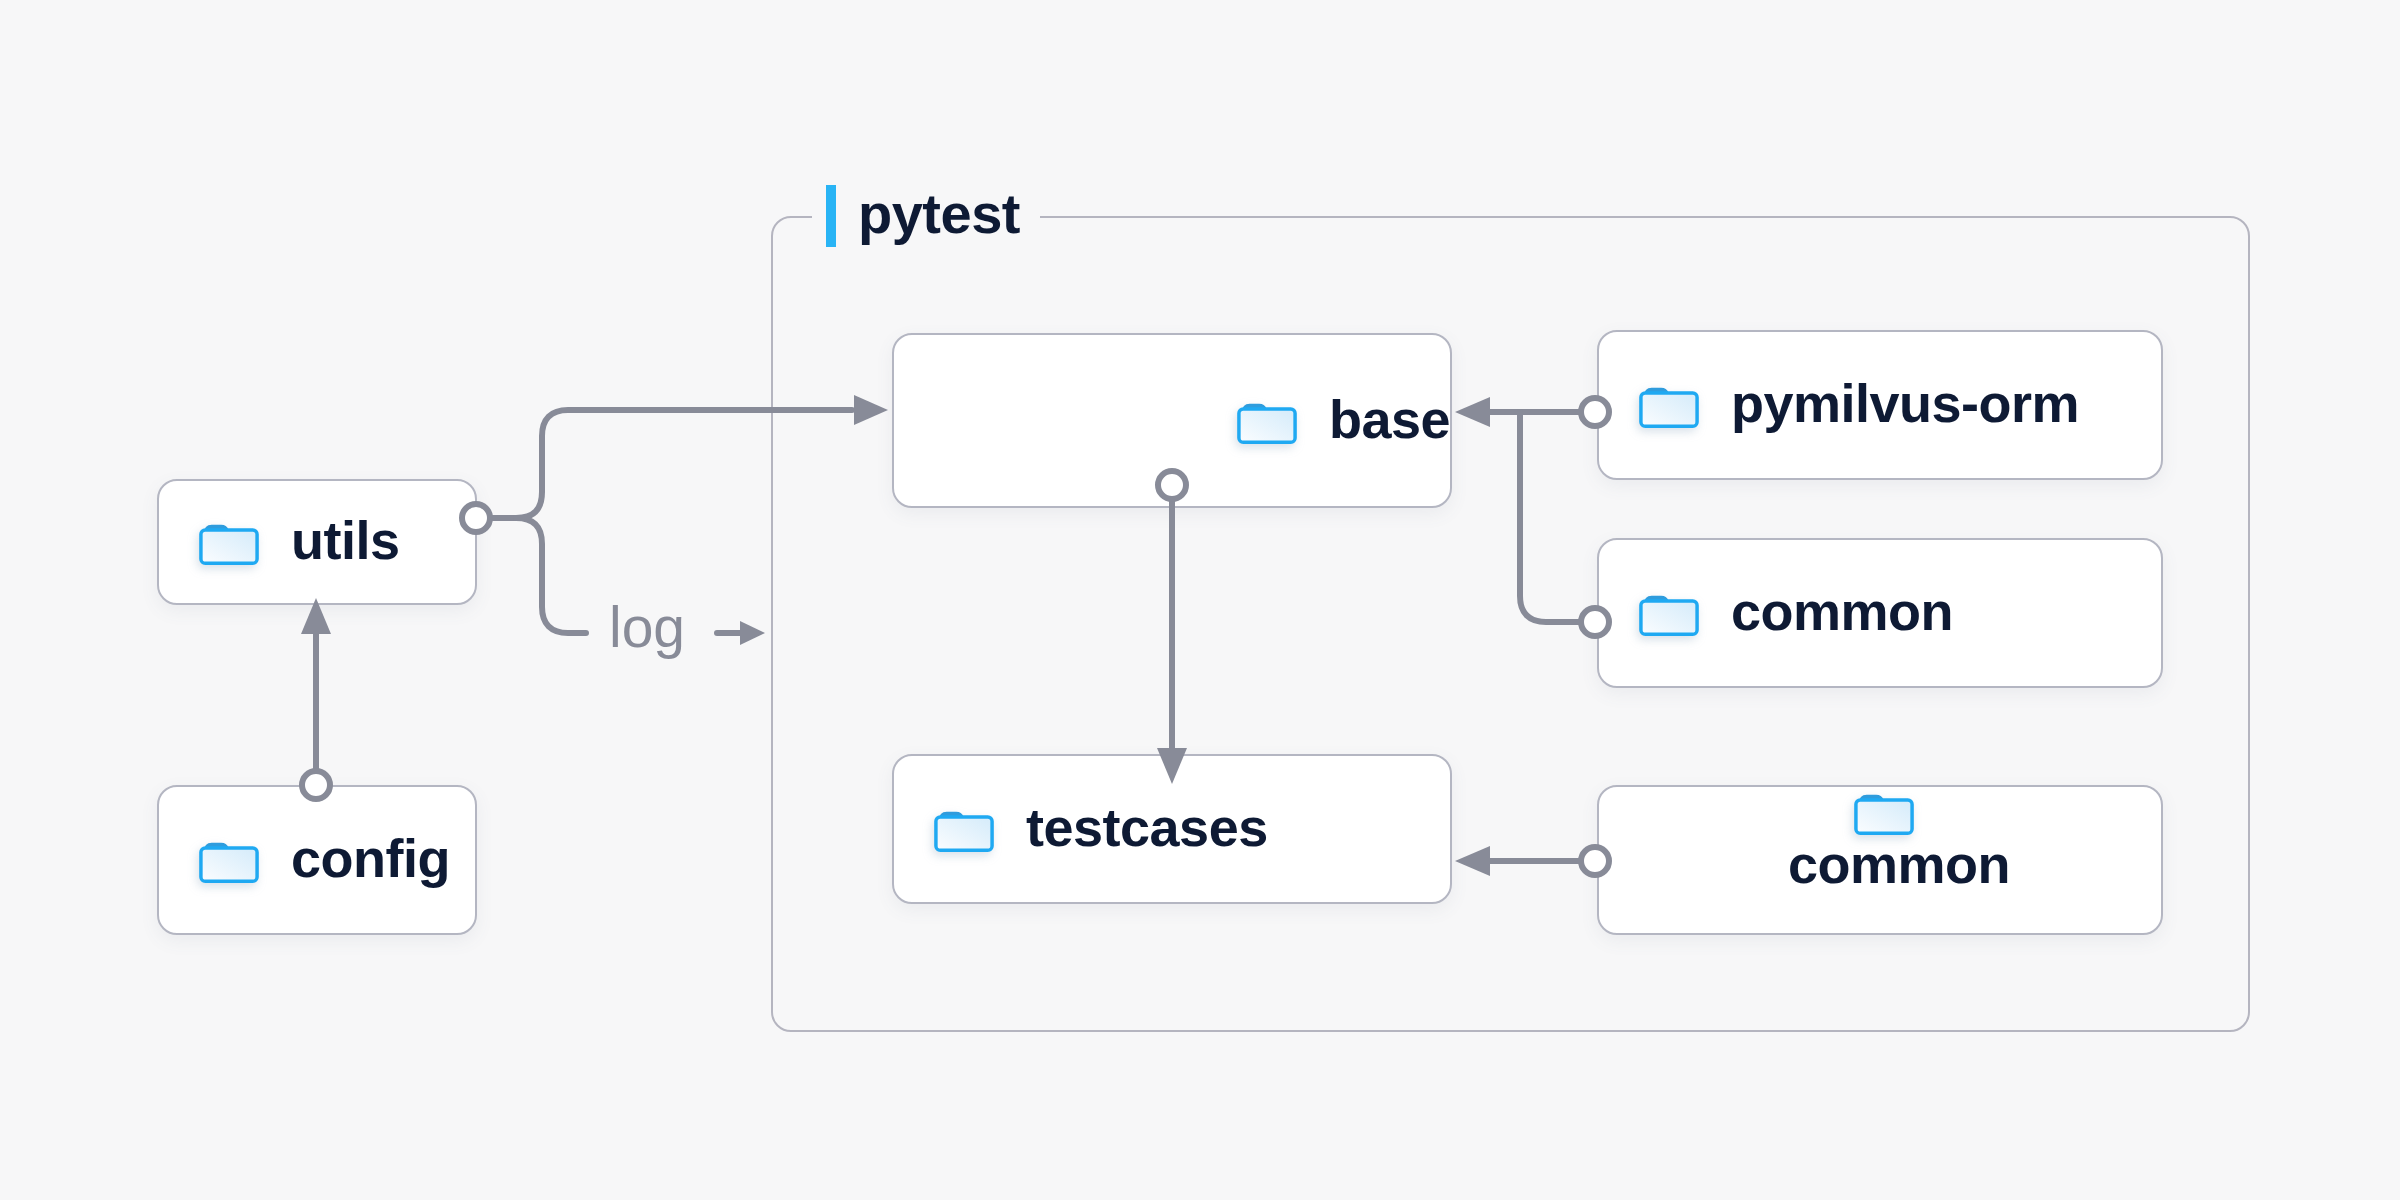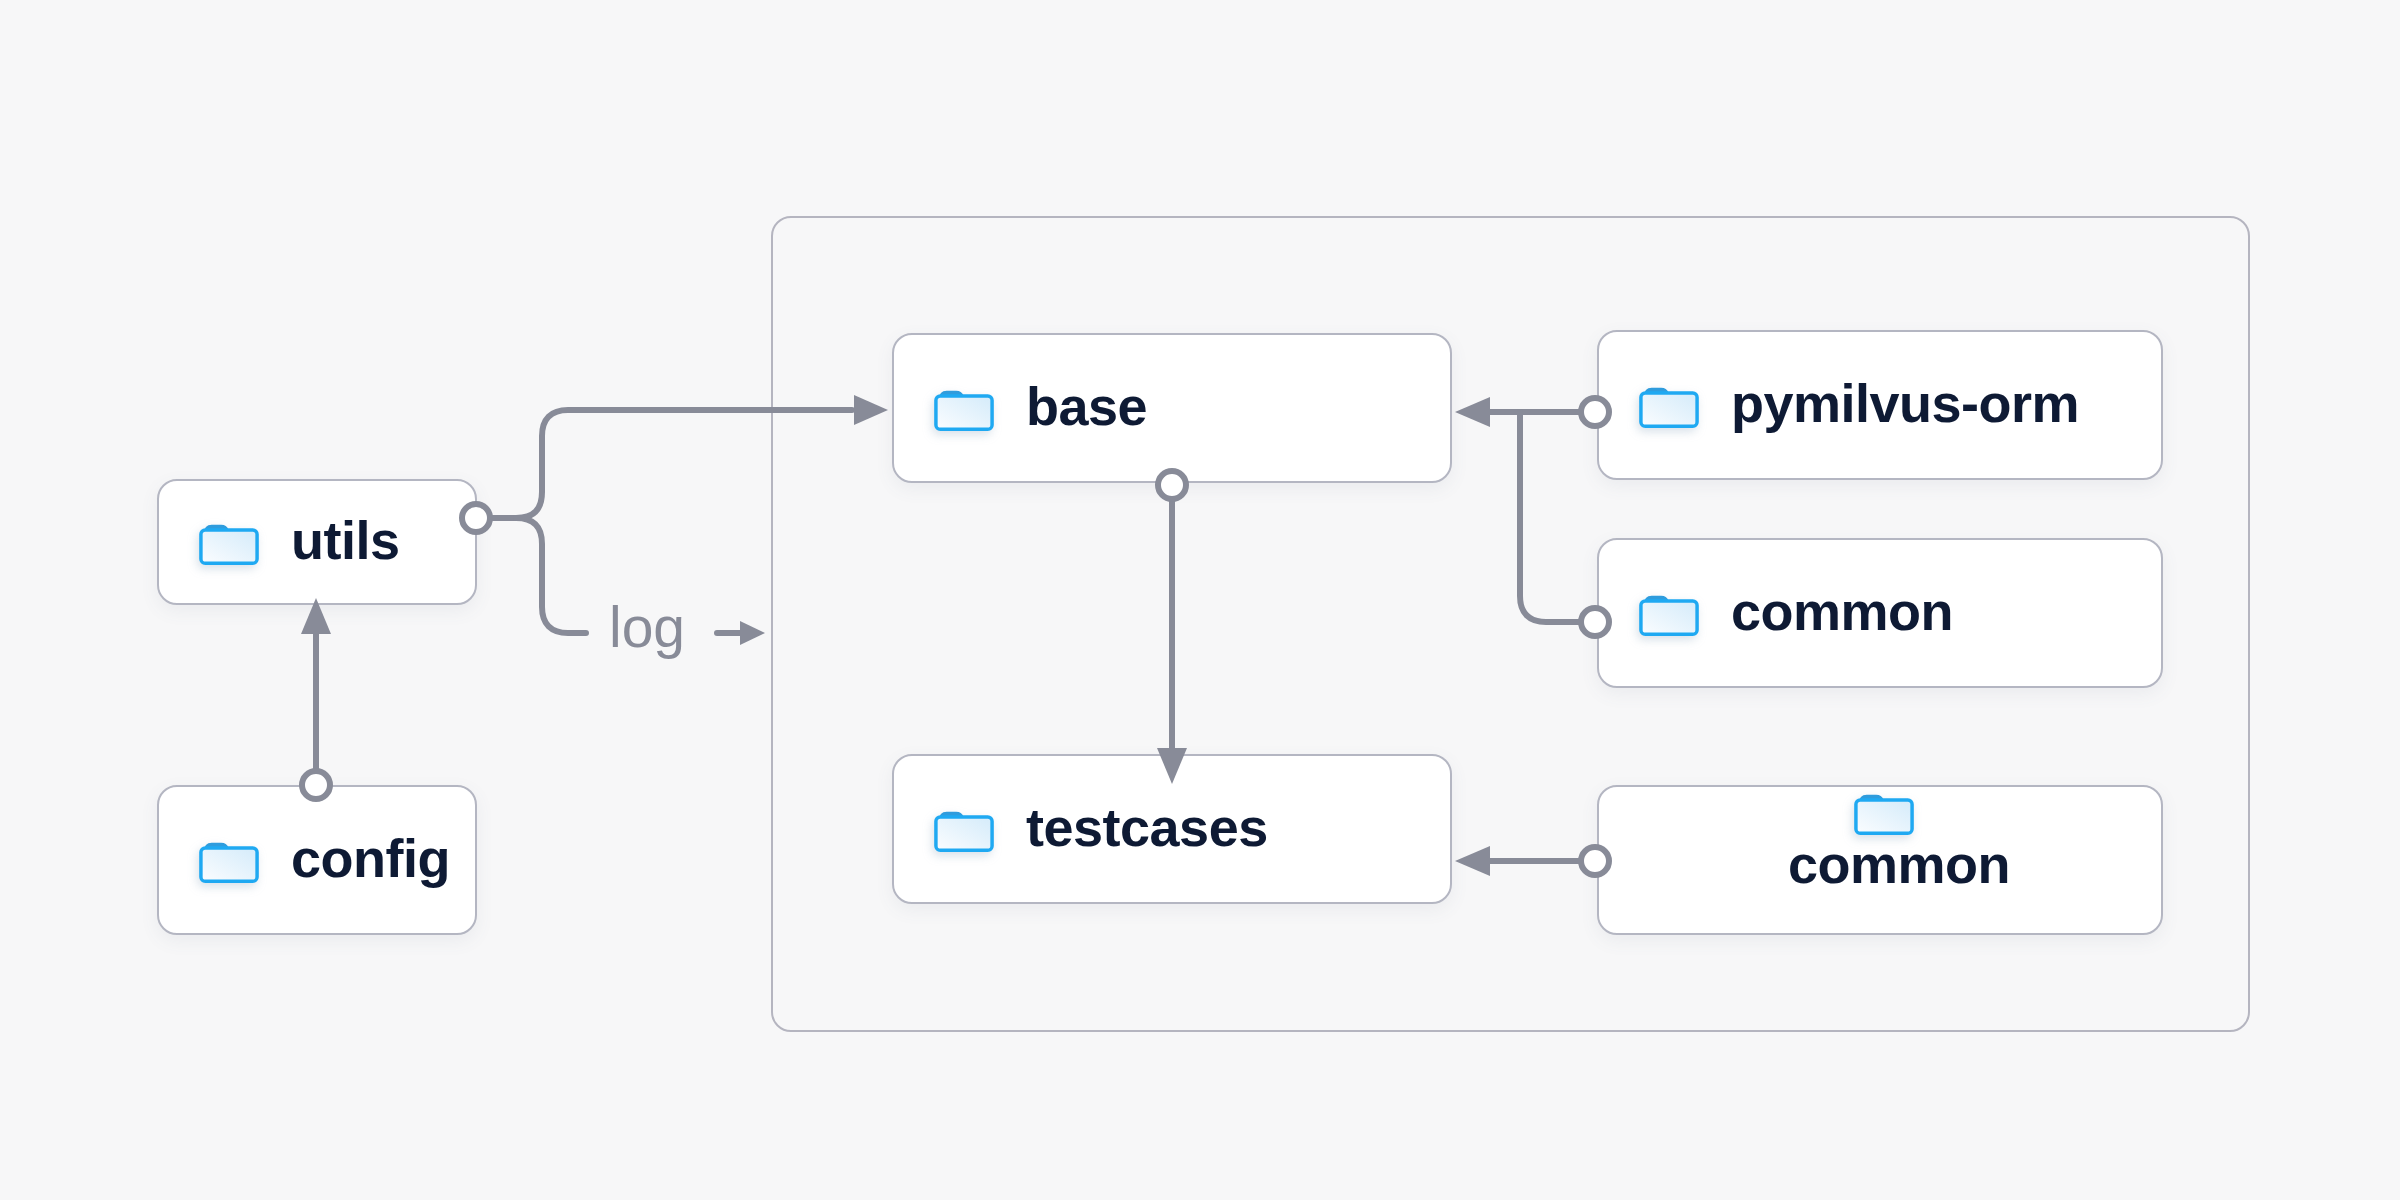--- a/index.html
+++ b/index.html
@@ -54,21 +54,21 @@
     margin-right:30px;
     filter:drop-shadow(-2px 4px 5px rgba(120,150,180,0.28));
   }
   .node-label{
     font-size:54px;font-weight:700;letter-spacing:-0.5px;
     color:#0e1a34;line-height:1;
     padding-bottom:4px;
   }
   #node-utils     {left:157px; top:443px; width:320px; height:126px;margin-top:36px;}
   #node-config    {left:157px; top:785px; width:320px; height:150px;}
-  #node-base      {left:892px; top:333px; width:560px; height:150px;}
+  #node-base      {left:892px; top:333px; width:560px; height:175px;justify-content:flex-end;}
   #node-testcases {left:892px; top:754px; width:560px; height:150px;}
   #node-pymilvus  {left:1597px;top:330px; width:566px; height:150px;}
   #node-check     {left:1597px;top:538px; width:566px; height:150px;}
   #node-common    {left:1597px;top:785px; width:566px; height:150px;flex-direction:column;}
   
   #edges{
     position:absolute;left:0;top:0;width:2400px;height:1200px;
     z-index:4;pointer-events:none;
   }
   .edge{stroke:#888b98;stroke-width:6;fill:none;stroke-linecap:round;}
@@ -96,20 +96,24 @@
     <g id="folder-shape">
       <path d="M7 17 Q7 8 15 8 H25 Q30.5 8 32.5 13 L35.5 20 H7 Z" fill="#2f9cdd"></path>
       <rect x="3.8" y="13.5" width="58.4" height="34.7" rx="4.5" fill="url(#fgrad)" stroke="#1fa9f2" stroke-width="3.6"></rect>
     </g>
   </defs>
 </svg>
 
 <div id="canvas">
 
   <div class="group-box"></div>
+  <div class="group-label">
+    <div class="accent-bar"></div>
+    <span class="group-label-text">pytest</span>
+  </div>
 
   <div class="node" id="node-utils">
     <svg class="folder" viewBox="0 0 66 52">
         <use href="#folder-shape"></use>
       </svg>
     <span class="node-label">utils</span>
   </div>
   <div class="node" id="node-config">
     <svg class="folder" viewBox="0 0 66 52">
         <use href="#folder-shape"></use>

